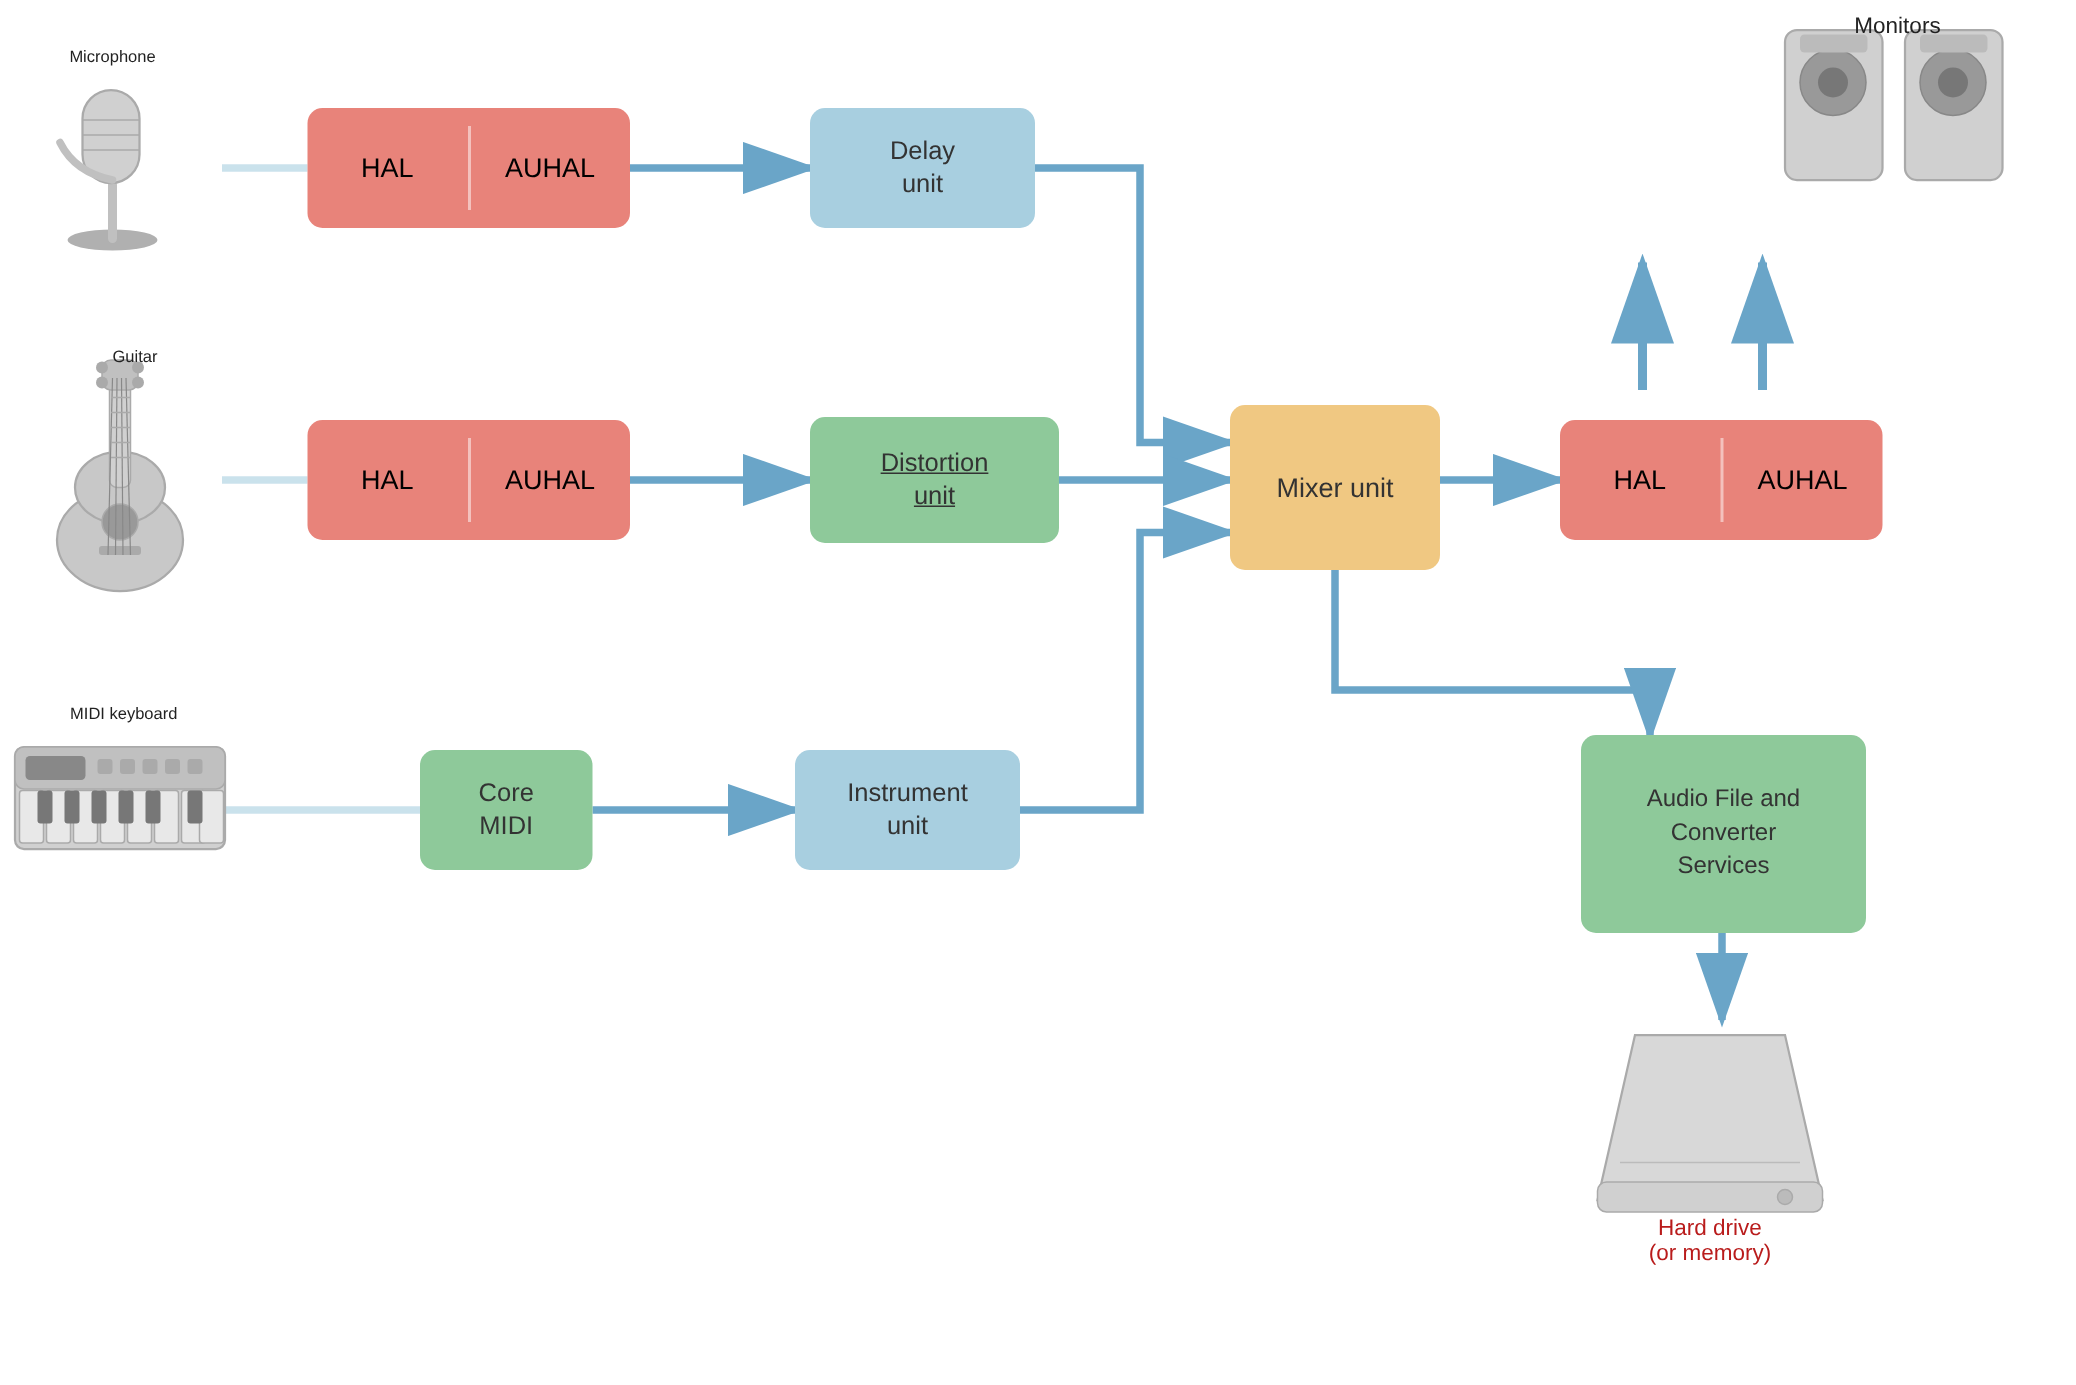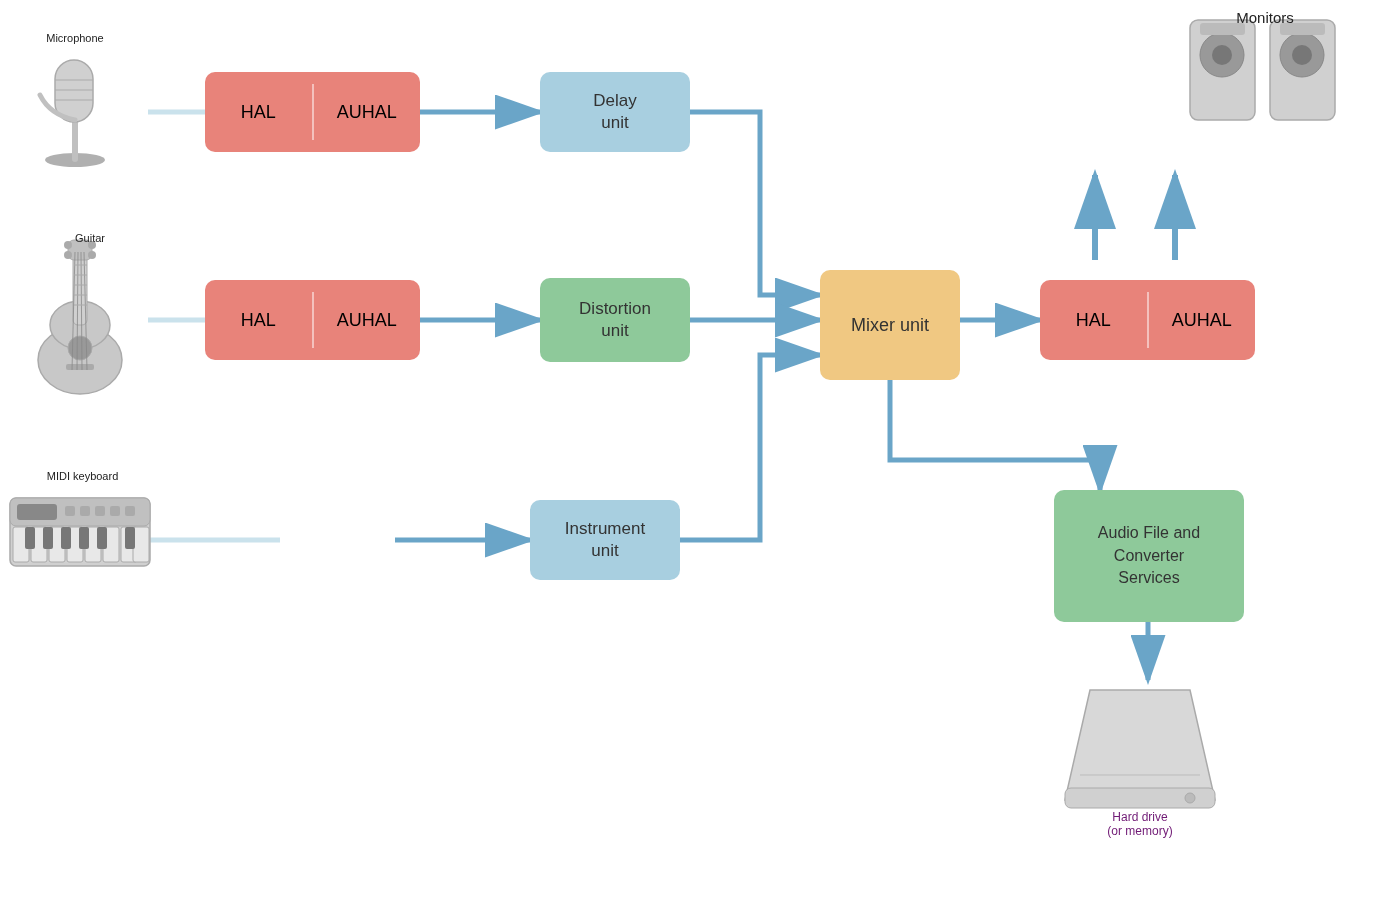--- a/index.html
+++ b/index.html
@@ -126,27 +126,31 @@
     <div class="divider"></div>
     <div class="right-half">AUHAL</div>
   </div>
 
   <div class="box box-split" style="left:205px; top:280px; width:215px; height:80px;">
     <div class="left-half">HAL</div>
     <div class="divider"></div>
     <div class="right-half">AUHAL</div>
   </div>
 
+  <div class="box box-green" style="left:280px; top:500px; width:115px; height:80px; font-size:17px; text-align:center; line-height:1.3;">
+    <span style="white-space:pre-line;">Core
+MIDI</span>
+  </div>
 
   <div class="box box-blue-light" style="left:540px; top:72px; width:150px; height:80px; font-size:17px; text-align:center; line-height:1.3;">
     <span style="white-space:pre-line;">Delay
 unit</span>
   </div>
 
-  <div class="box box-green" style="left:540px; top:278px; width:150px; height:84px; font-size:17px; text-align:center; line-height:1.3;">
+  <div class="box box-green" style="left:540px; top:278px; width:166px; height:84px; font-size:17px; text-align:center; line-height:1.3;text-decoration:underline;">
     <span style="white-space:pre-line;">Distortion
 unit</span>
   </div>
 
   <div class="box box-blue-light" style="left:530px; top:500px; width:150px; height:80px; font-size:17px; text-align:center; line-height:1.3;">
     <span style="white-space:pre-line;">Instrument
 unit</span>
   </div>
 
   <div class="box box-orange" style="left:820px; top:270px; width:140px; height:110px; font-size:18px; text-align:left;">
@@ -272,17 +276,17 @@
     <svg width="160" height="130" viewBox="0 0 160 130">
 
       <path d="M30,10 L130,10 L155,120 L5,120 Z" fill="#d8d8d8" stroke="#aaa" stroke-width="1.5" rx="4"></path>
 
       <rect x="5" y="108" width="150" height="20" rx="6" fill="#d0d0d0" stroke="#aaa" stroke-width="1"></rect>
 
       <circle cx="130" cy="118" r="5" fill="#bbb" stroke="#aaa" stroke-width="1"></circle>
 
       <line x1="20" y1="95" x2="140" y2="95" stroke="#bbb" stroke-width="1"></line>
     </svg>
-    <div style="text-align:center; font-size:12px; color:#701a75; white-space:pre-line;">Hard drive
+    <div style="text-align:center; font-size:15px; color:#b91c1c; white-space:pre-line;">Hard drive
 (or memory)</div>
   </div>
 
 </div>
 
 </body></html>

